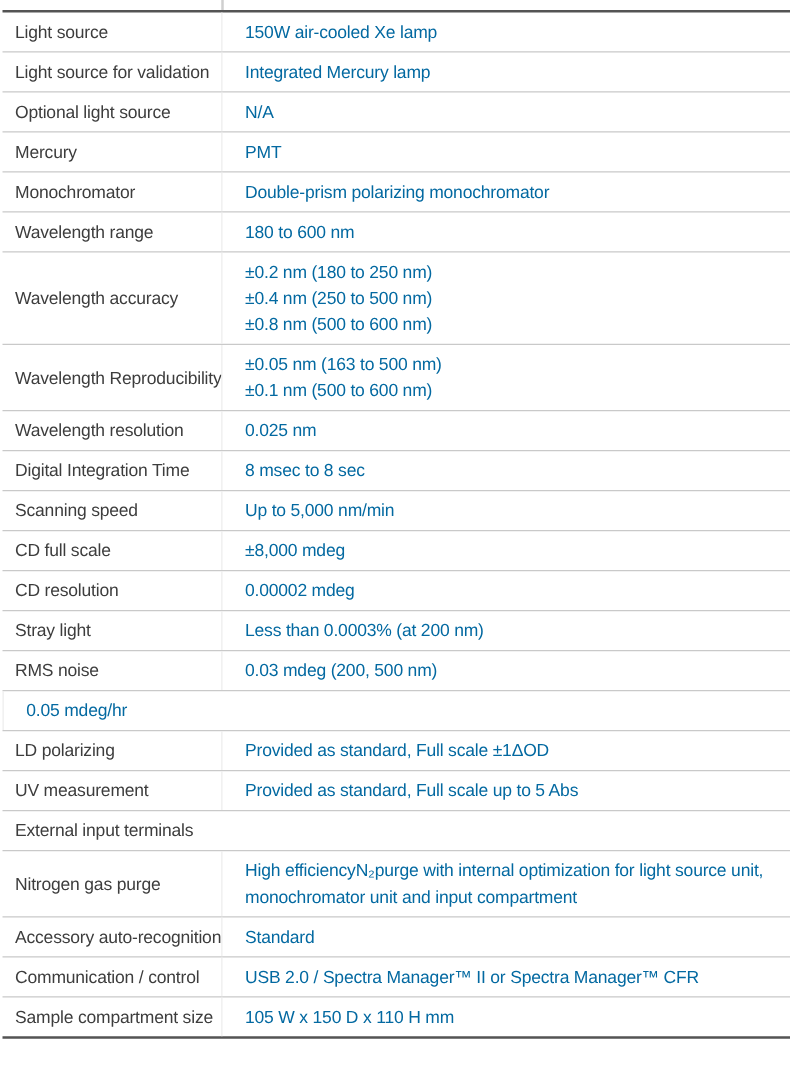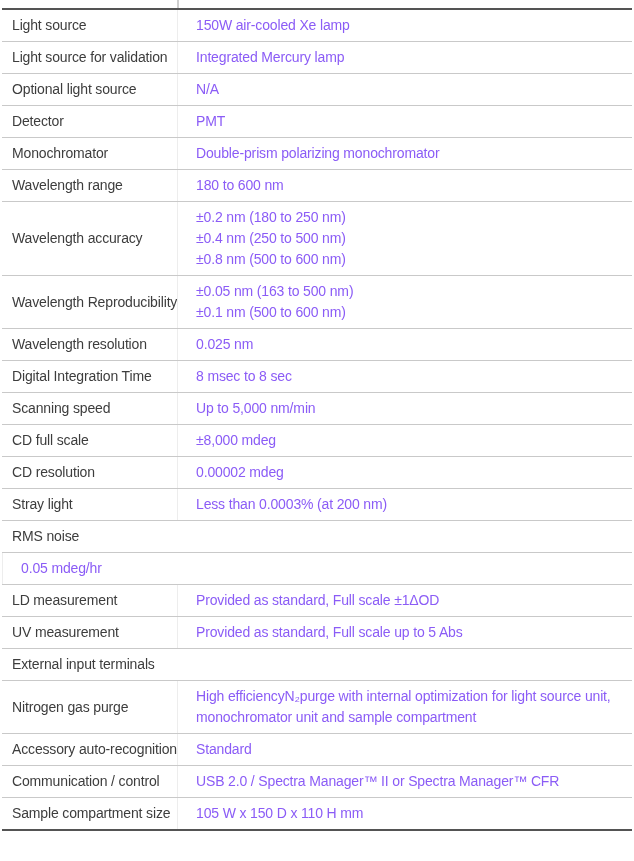--- a/index.html
+++ b/index.html
@@ -54,21 +54,21 @@
   .spec-value {
     flex: 1 1 auto;
     border-left: 1px solid #ededed;
     padding: 5px 4px 5px 18px;
     display: flex;
     flex-direction: column;
     justify-content: center;
     font-size: 14px;
     letter-spacing: -0.15px;
     line-height: 21px;
-    color: #8b5cf6;
+    color: #0369a1;
     overflow: visible;
   }
   .value-line {
     white-space: nowrap;
   }
 </style>
 </head>
 <body>
 
 <div class="page">
@@ -89,21 +89,21 @@
   </div>
 
   <div class="spec-row">
     <div class="spec-label">Optional light source</div>
     <div class="spec-value">
           <div class="value-line">N/A</div>
         </div>
   </div>
 
   <div class="spec-row">
-    <div class="spec-label">Detector</div>
+    <div class="spec-label">Mercury</div>
     <div class="spec-value">
           <div class="value-line">PMT</div>
         </div>
   </div>
 
   <div class="spec-row">
     <div class="spec-label">Monochromator</div>
     <div class="spec-value">
           <div class="value-line">Double-prism polarizing monochromator</div>
         </div>
@@ -171,51 +171,54 @@
 
   <div class="spec-row">
     <div class="spec-label">Stray light</div>
     <div class="spec-value">
           <div class="value-line">Less than 0.0003% (at 200 nm)</div>
         </div>
   </div>
 
   <div class="spec-row">
     <div class="spec-label">RMS noise</div>
+    <div class="spec-value">
+          <div class="value-line">0.03 mdeg (200, 500 nm)</div>
+        </div>
   </div>
 
   <div class="spec-row">
     <div class="spec-value">
           <div class="value-line">0.05 mdeg/hr</div>
         </div>
   </div>
 
   <div class="spec-row">
-    <div class="spec-label">LD measurement</div>
+    <div class="spec-label">LD polarizing</div>
     <div class="spec-value">
           <div class="value-line">Provided as standard, Full scale ±1ΔOD</div>
         </div>
   </div>
 
   <div class="spec-row">
     <div class="spec-label">UV measurement</div>
     <div class="spec-value">
           <div class="value-line">Provided as standard, Full scale up to 5 Abs</div>
         </div>
   </div>
 
   <div class="spec-row">
     <div class="spec-label">External input terminals</div>
   </div>
 
   <div class="spec-row">
     <div class="spec-label">Nitrogen gas purge</div>
     <div class="spec-value">
           <div class="value-line">High efficiencyN₂purge with internal optimization for light source unit,</div>
-          <div class="value-line">monochromator unit and sample compartment</div>
+          <div class="value-line">monochromator unit and input compartment</div>
         </div>
   </div>
 
   <div class="spec-row">
     <div class="spec-label">Accessory auto-recognition</div>
     <div class="spec-value">
           <div class="value-line">Standard</div>
         </div>
   </div>
 

